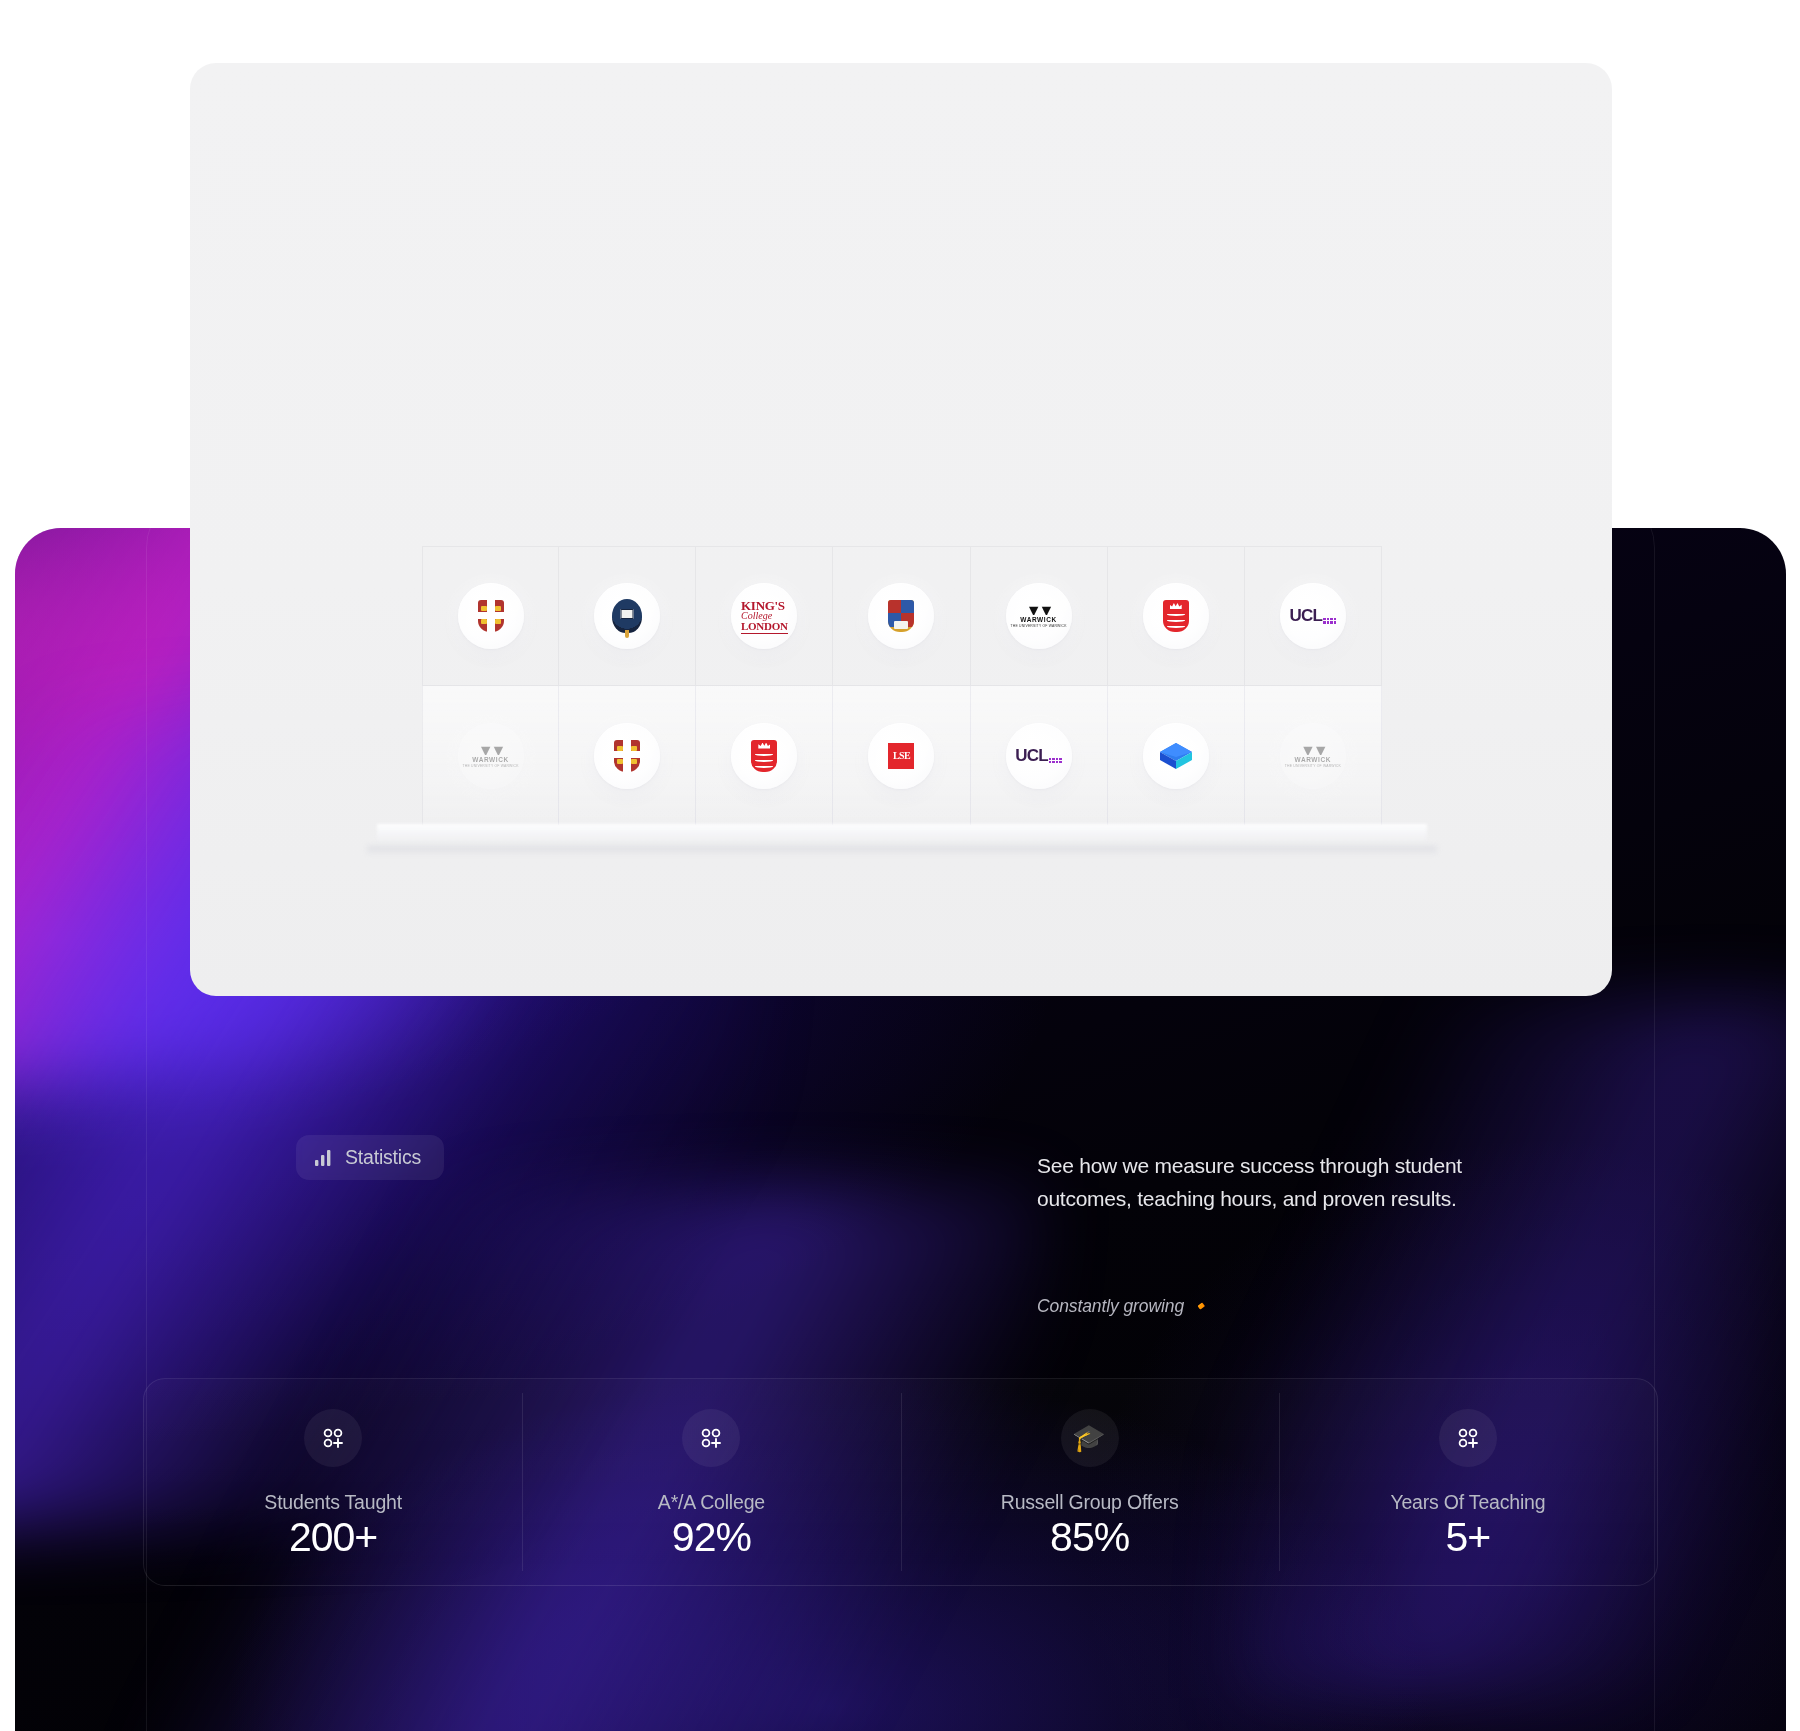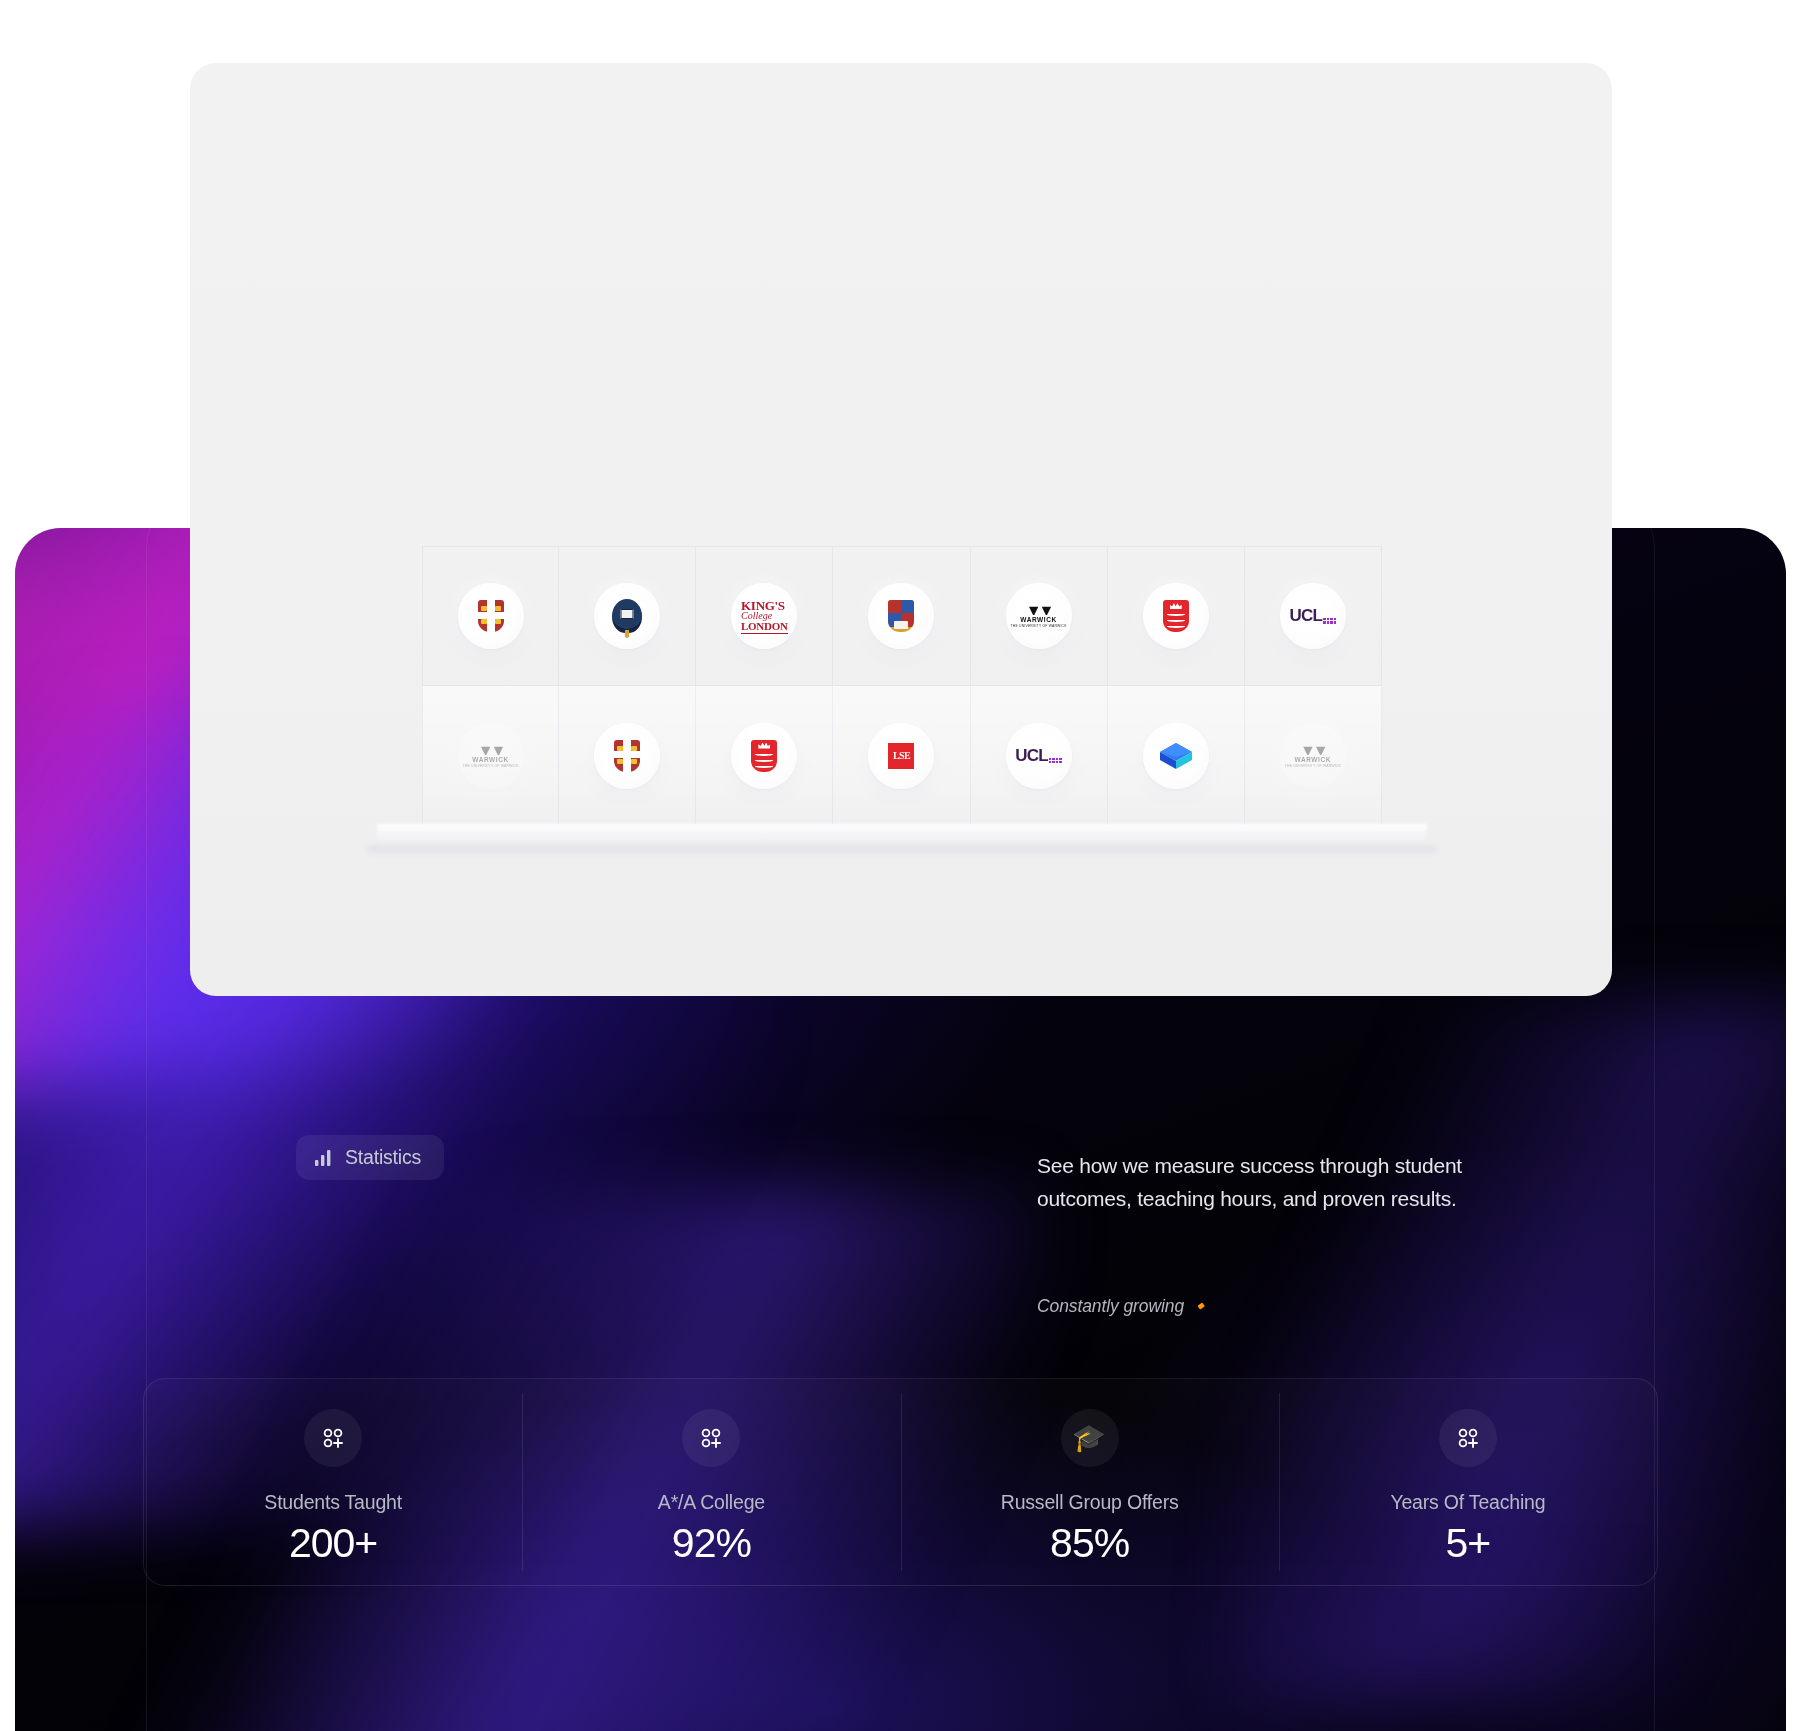--- a/index.html
+++ b/index.html
@@ -293,21 +293,21 @@
   }
   .stat-icon {
     width: 58px; height: 58px; border-radius: 50%;
     background: rgba(255,255,255,0.06);
     display: flex; align-items: center; justify-content: center;
   }
   .stat-label {
     margin-top: 24px; font-size: 19.5px; color: #b7b9c4; letter-spacing: -.2px;
   }
   .stat-value {
-    margin-top: 6px; font-size: 41px; font-weight: 400; color: #ffffff; letter-spacing: -1px;
+    font-size: 41px; font-weight: 400; color: #ffffff; letter-spacing: -1px;
   }
   .cap-emoji { font-size: 27px; line-height: 1; }
 </style>
 </head>
 <body>
 
 <div id="root">
 
   <div class="dark-panel">
     <div class="aurora-a"></div>

